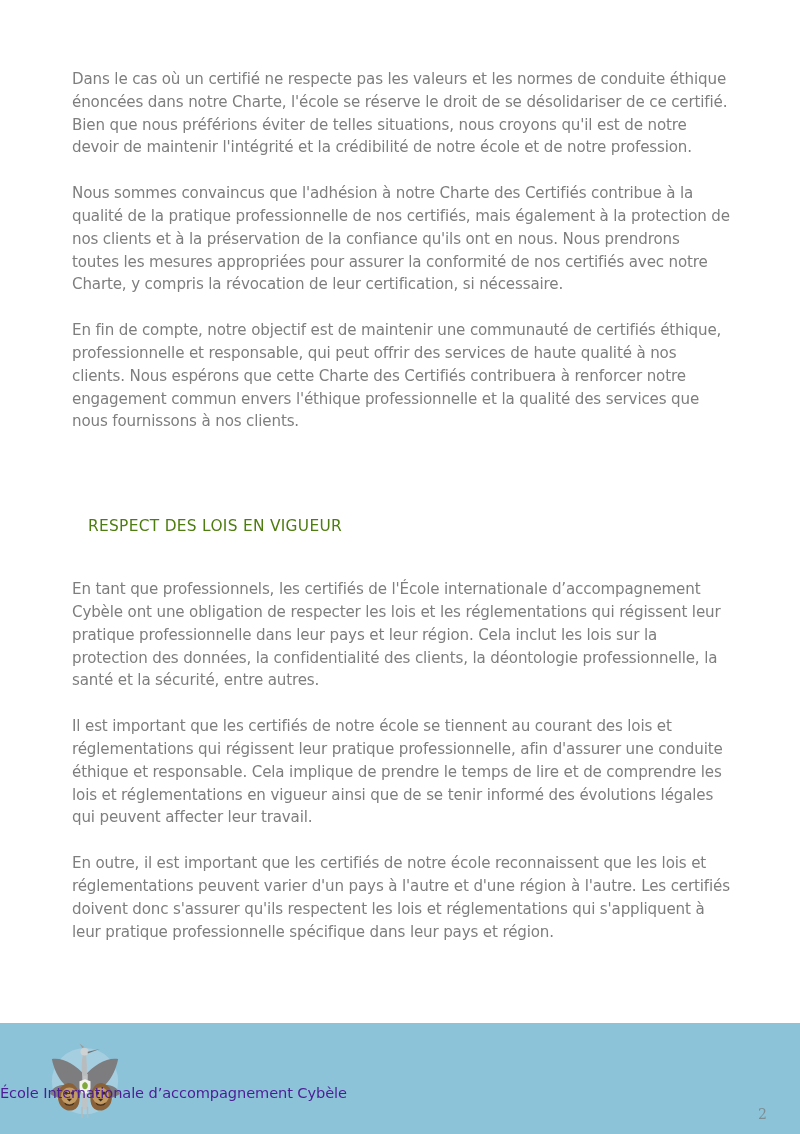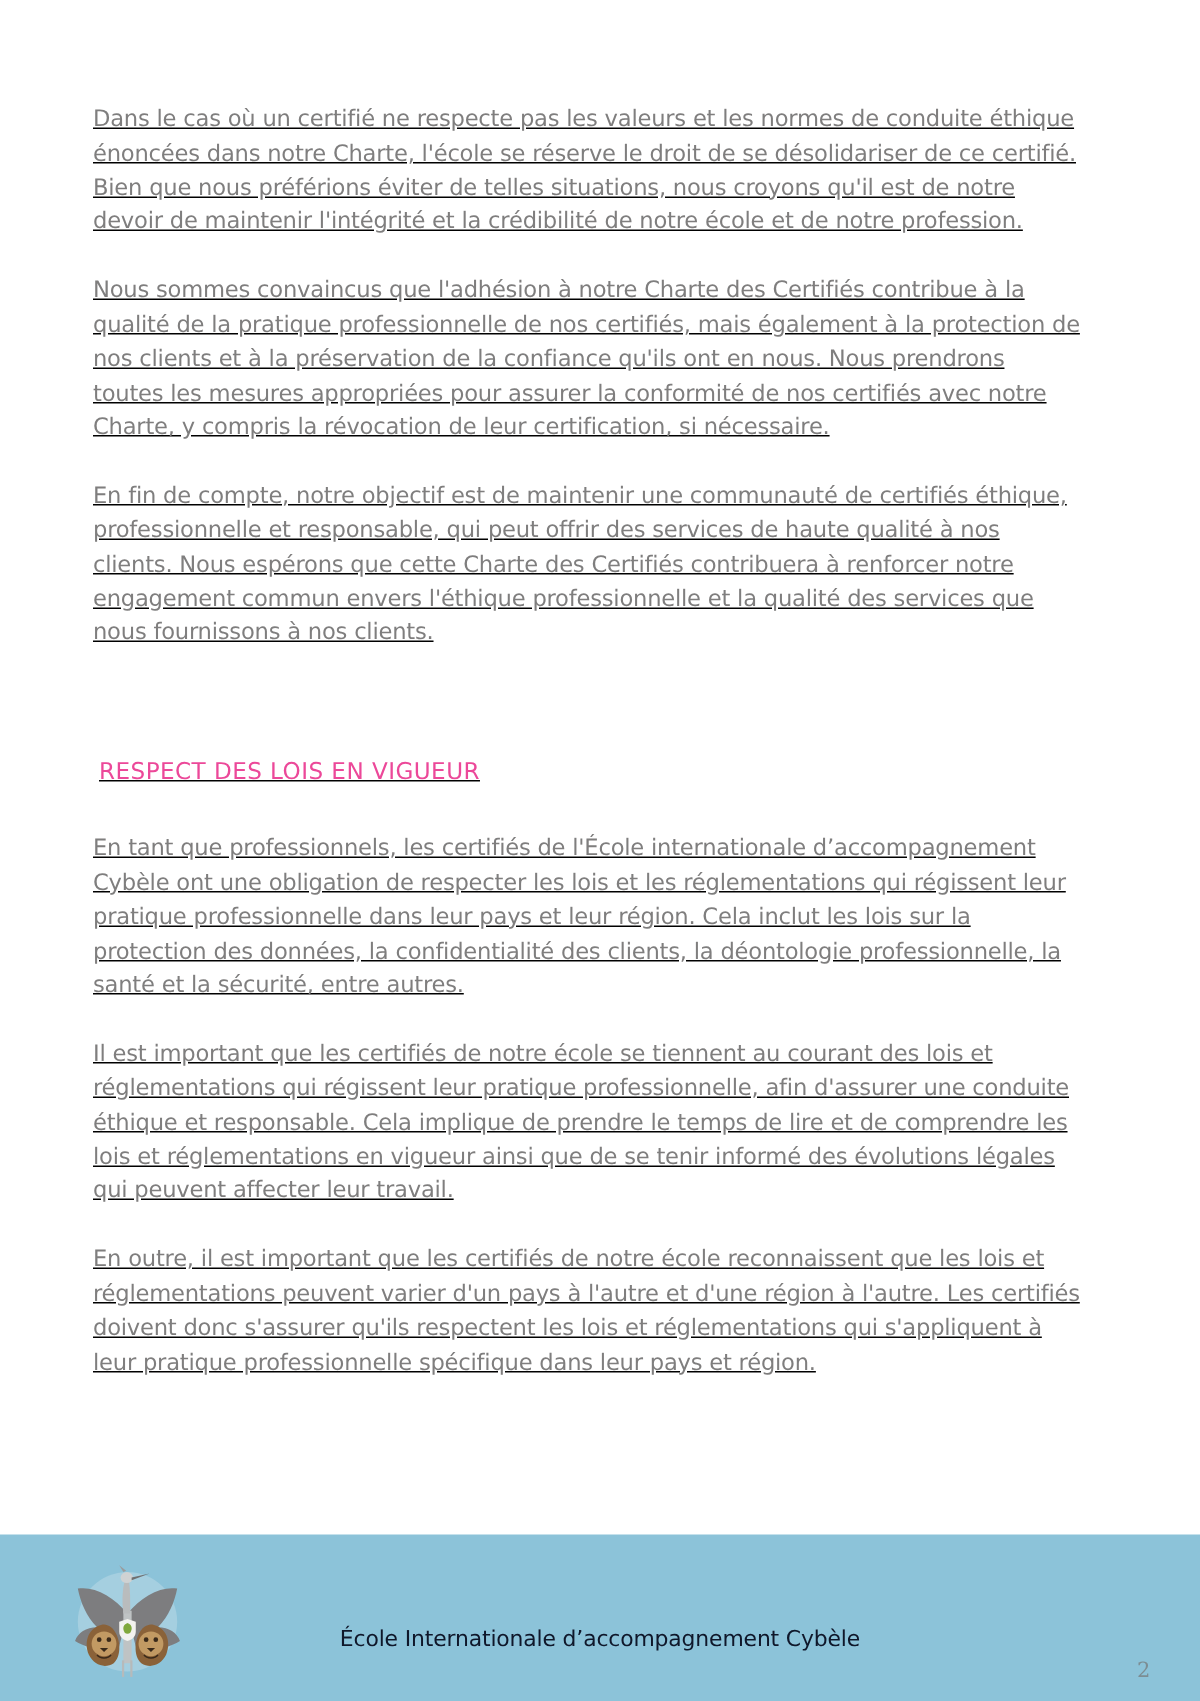--- a/index.html
+++ b/index.html
@@ -17,41 +17,40 @@
 
   .page {
     position: relative;
     width: 800px;
     height: 1134px;
     background: #ffffff;
   }
 
   .content {
     position: absolute;
-    left: 62px;
+    left: 72px;
     top: 68px;
     width: 658px;
-    text-decoration: underline;
   }
 
   p.para {
     margin: 0 0 23px 0;
     color: #7f7e7e;
     font-size: 15.1px;
     line-height: 22.8px;
     font-family: "DejaVu Sans", sans-serif;
     letter-spacing: -0.15px;
     text-align: left;
     white-space: pre-line;
   }
 
   h2.section-heading {
-    margin: 4px;
+    margin: 16px;
     padding: 0;
-    color: #ec4899;
+    color: #4d7c0f;
     font-size: 15.4px;
     line-height: 22px;
     font-weight: 400;
     letter-spacing: 0.3px;
     font-family: "DejaVu Sans", sans-serif;
   }
 
   .spacer-before-heading { height: 43px; }
   .spacer-after-heading  { height: 25px; }
 
@@ -71,22 +70,21 @@
     top: 14px;
     width: 92px;
     height: 92px;
   }
 
   .footer-title {
     position: absolute;
     left: 0;
     top: 60px;
     width: 800px;
-    text-align: center;
-    color: #0f172a;
+    color: #4c1d95;
     font-size: 14.6px;
     line-height: 20px;
     font-family: "DejaVu Sans", sans-serif;
     letter-spacing: -0.1px;
   }
 
   .footer-copyright {
     position: absolute;
     left: 0;
     top: 85px;

